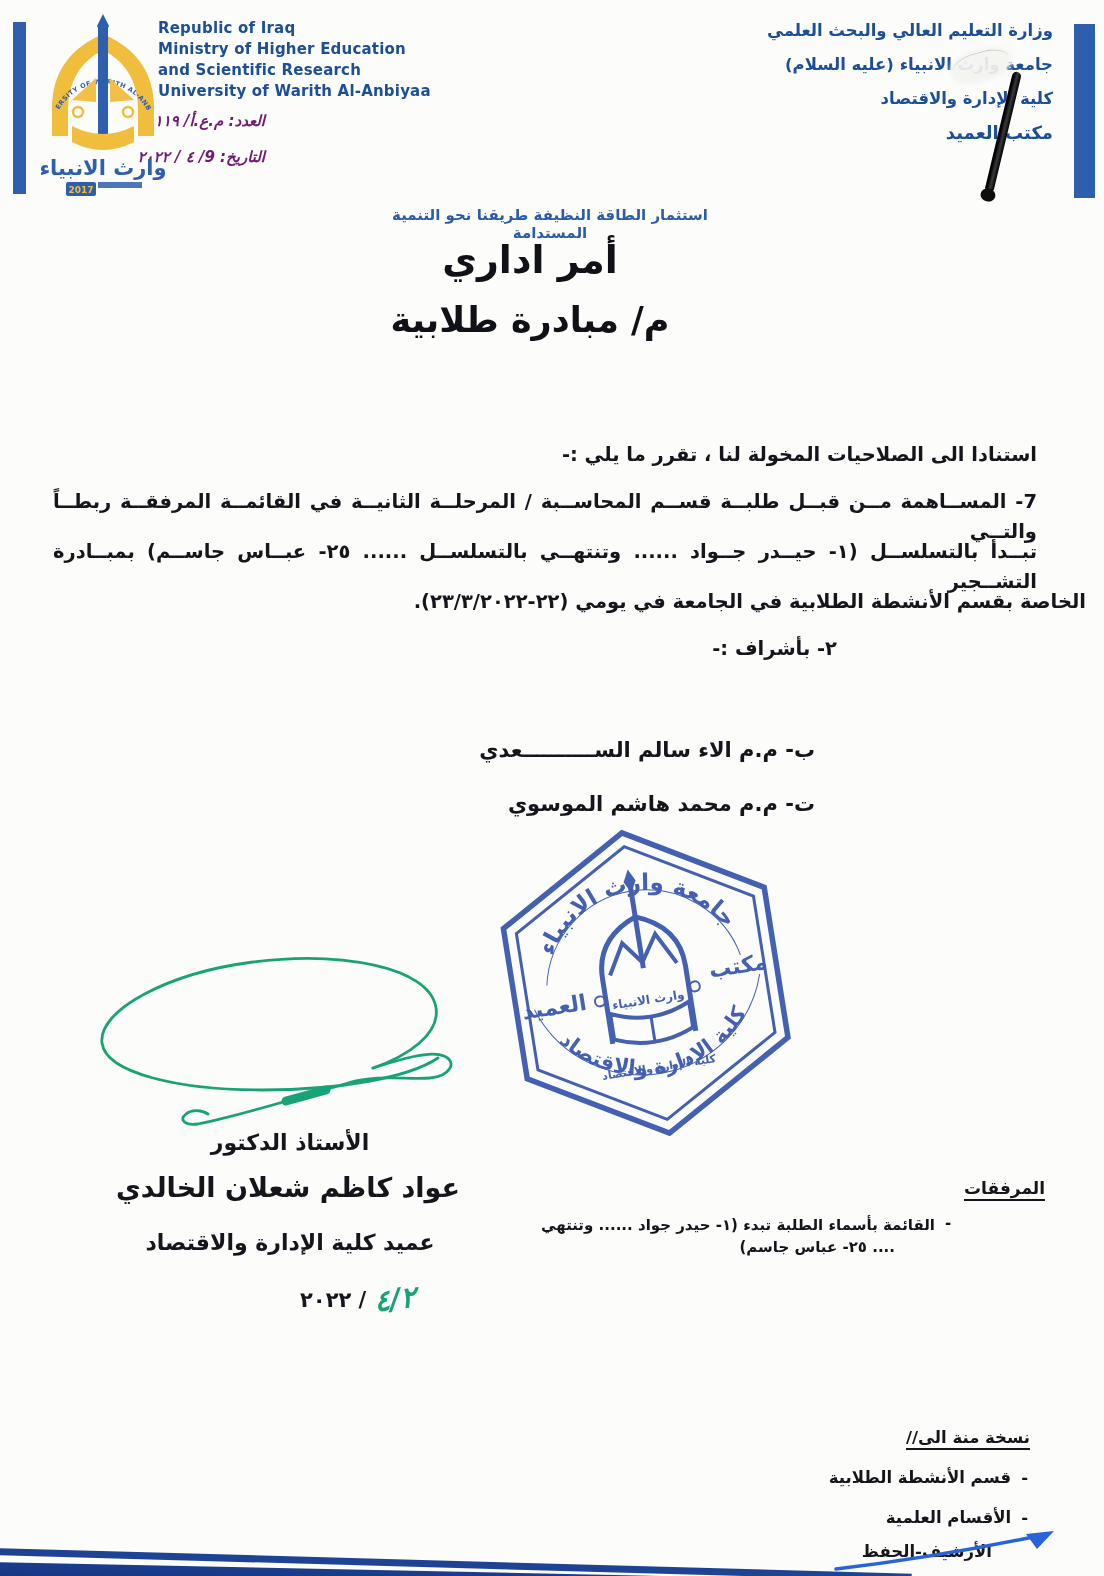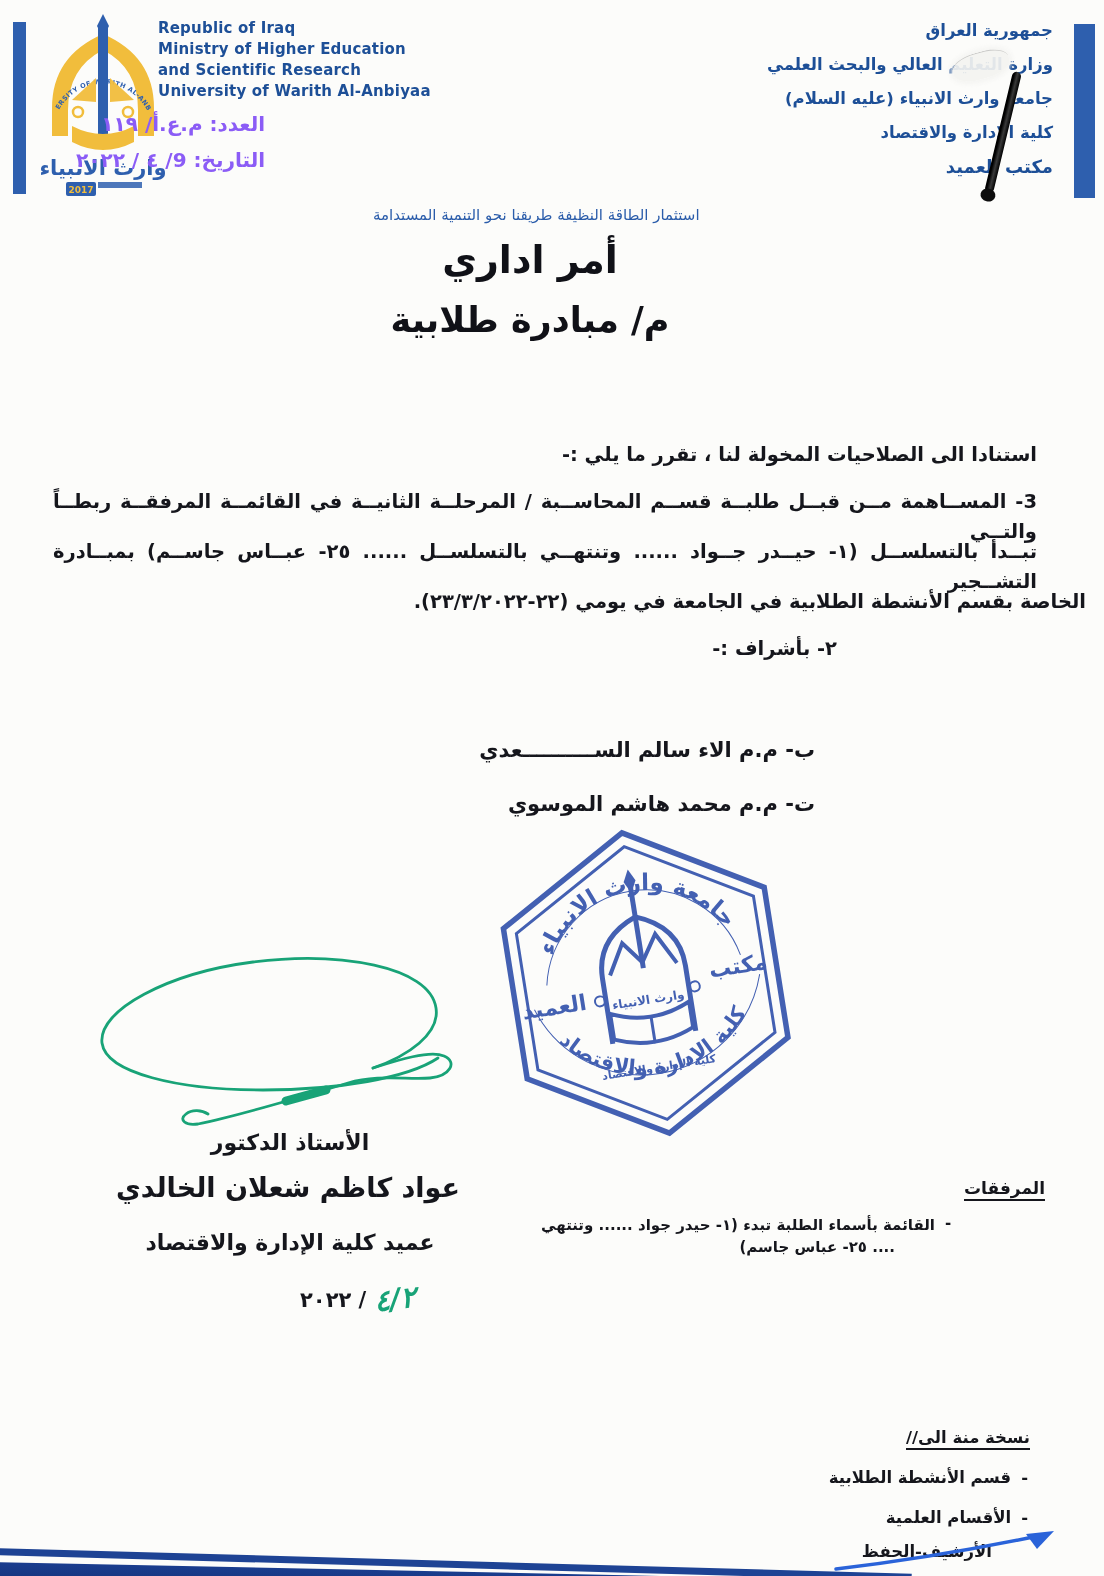--- a/index.html
+++ b/index.html
@@ -8,31 +8,31 @@
     background:#fcfcfa;overflow:hidden;
     font-family:"DejaVu Sans","Liberation Sans",sans-serif;
     color:#15161c;
   }
   .abs{position:absolute;}
   .rtl{direction:rtl;}
   .bar{background:#2e5fae;}
   .just{text-align:justify;text-align-last:justify;}
   
   .eng{font-size:15px;line-height:21px;font-weight:bold;color:#1d4f97;letter-spacing:.2px;}
-  .hline{font-size:20px;font-weight:bold;color:#8b5cf6;white-space:nowrap;}
+  .hline{font-size:15px;font-weight:bold;color:#701a75;white-space:nowrap;font-style:italic;}
   .arhead{font-size:16.5px;line-height:34px;font-weight:bold;color:#1d4f97;text-align:right;white-space:nowrap;}
   .arhead .big{font-size:18px;}
   
   .pen{width:9px;height:124px;background:linear-gradient(90deg,#000 20%,#3a3a3a 55%,#000);border-radius:5px;
        transform:rotate(13.5deg);transform-origin:50% 0;}
   .pen::after{content:"";position:absolute;left:-3px;bottom:-9px;width:15px;height:13px;border-radius:50%;background:#0d0d0d;}
   .smudge{width:58px;height:26px;background:rgba(243,243,240,.92);border-radius:45%;transform:rotate(-16deg);
           box-shadow:0 0 4px 3px rgba(243,243,240,.8);border-top:1px solid rgba(160,160,160,.5);}
   
-  .slogan{font-size:15px;font-weight:normal;color:#2a5caa;text-align:left;}
+  .slogan{font-size:15px;font-weight:bold;color:#2a5caa;text-align:center;}
   .title{font-size:38px;font-weight:bold;text-align:center;color:#101117;}
   .subject{font-size:35px;font-weight:bold;text-align:center;color:#101117;}
   .body-line{font-size:19.5px;font-weight:bold;color:#15161c;line-height:30px;}
   .name-line{font-size:21px;font-weight:bold;color:#15161c;white-space:nowrap;}
   
   .sig-title{font-size:22px;font-weight:bold;text-align:center;}
   .sig-name{font-size:27px;font-weight:bold;text-align:center;white-space:nowrap;}
   .sig-pos{font-size:22px;font-weight:bold;text-align:center;white-space:nowrap;}
   .sig-date{font-size:21px;font-weight:bold;direction:ltr;white-space:nowrap;}
   .green-hand{color:#18a377;font-size:29px;font-style:italic;display:inline-block;transform:rotate(-7deg) translateY(2px);}
@@ -77,39 +77,38 @@
     <div>Republic of Iraq</div>
     <div>Ministry of Higher Education</div>
     <div>and Scientific Research</div>
     <div>University of Warith Al-Anbiyaa</div>
   </div>
 
   <div class="abs hline rtl" style="right:839px;top:112px;">العدد:  م.ع.أ/  ١١٩</div>
   <div class="abs hline rtl" style="right:839px;top:148px;">التاريخ:  9/ ٤ / ٢٠٢٢</div>
 
   <div class="abs arhead rtl" style="right:51px;top:14px;">
-    <div>جمهورية العراق</div>
     <div>وزارة التعليم العالي والبحث العلمي</div>
     <div>جامعة وارث الانبياء (عليه السلام)</div>
     <div>كلية الإدارة والاقتصاد</div>
     <div class="big">مكتب العميد</div>
   </div>
 
   <div class="abs bar" style="left:1074px;top:24px;width:21px;height:174px;"></div>
 
   <div class="abs smudge" style="left:952px;top:52px;"></div>
   <div class="abs pen" style="left:1013px;top:72px;"></div>
 
   <div class="abs slogan rtl" style="left:373px;top:206px;width:354px;">استثمار الطاقة النظيفة طريقنا نحو التنمية المستدامة</div>
   <div class="abs title rtl" style="left:330px;top:238px;width:400px;">أمر اداري</div>
   <div class="abs subject rtl" style="left:330px;top:300px;width:400px;">م/ مبادرة طلابية</div>
 
   <div class="abs body-line rtl" style="right:67px;top:440px;">استنادا الى الصلاحيات المخولة لنا ، تقرر ما يلي :-</div>
 
-  <div class="abs body-line rtl just" style="left:53px;top:487px;width:984px;">3-   المســاهمة مــن قبــل طلبــة قســم المحاســبة / المرحلــة الثانيــة في القائمــة المرفقــة ربطــاً والتــي</div>
+  <div class="abs body-line rtl just" style="left:53px;top:487px;width:984px;">7-   المســاهمة مــن قبــل طلبــة قســم المحاســبة / المرحلــة الثانيــة في القائمــة المرفقــة ربطــاً والتــي</div>
   <div class="abs body-line rtl just" style="left:53px;top:537px;width:984px;">تبــدأ بالتسلســل (١- حيــدر جــواد ...... وتنتهــي بالتسلســل ...... ٢٥- عبــاس جاســم) بمبــادرة التشــجير</div>
   <div class="abs body-line rtl" style="left:120px;top:587px;width:966px;text-align:right;">الخاصة بقسم الأنشطة الطلابية في الجامعة في يومي (٢٢-٢٣/٣/٢٠٢٢).</div>
 
   <div class="abs body-line rtl" style="right:267px;top:634px;">٢-  بأشراف :-</div>
 
   <div class="abs name-line rtl" style="right:289px;top:738px;">ب- م.م الاء سالم الســــــــــعدي</div>
   <div class="abs name-line rtl" style="right:289px;top:792px;">ت- م.م محمد هاشم الموسوي</div>
 
   <svg class="abs" style="left:486px;top:818px;" width="320" height="334" viewBox="0 0 320 334">
     <g transform="rotate(-9 160 167)" stroke="#3453ac" fill="none" opacity="0.92">

